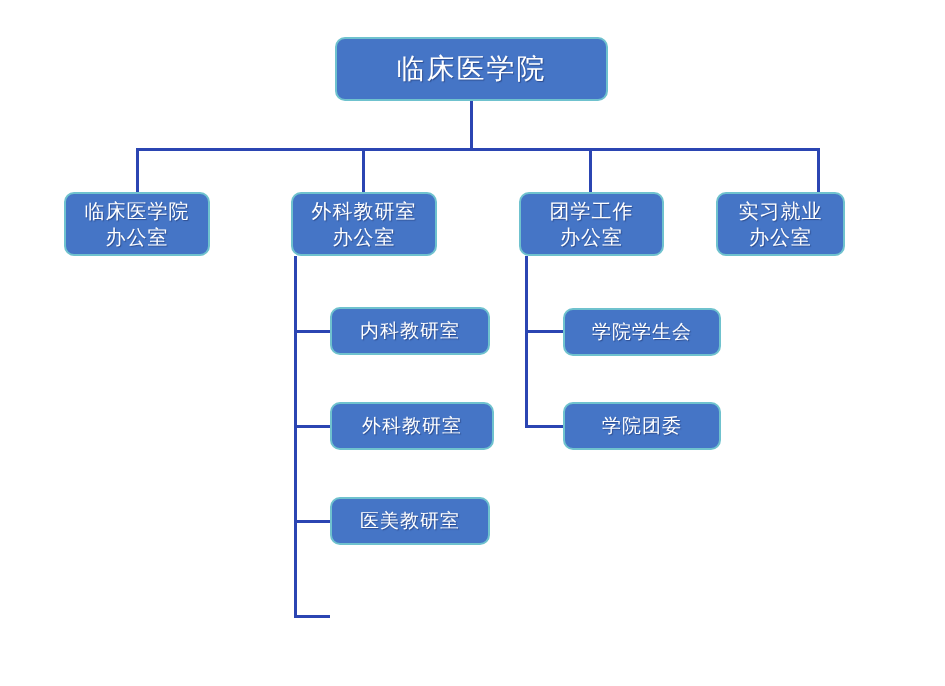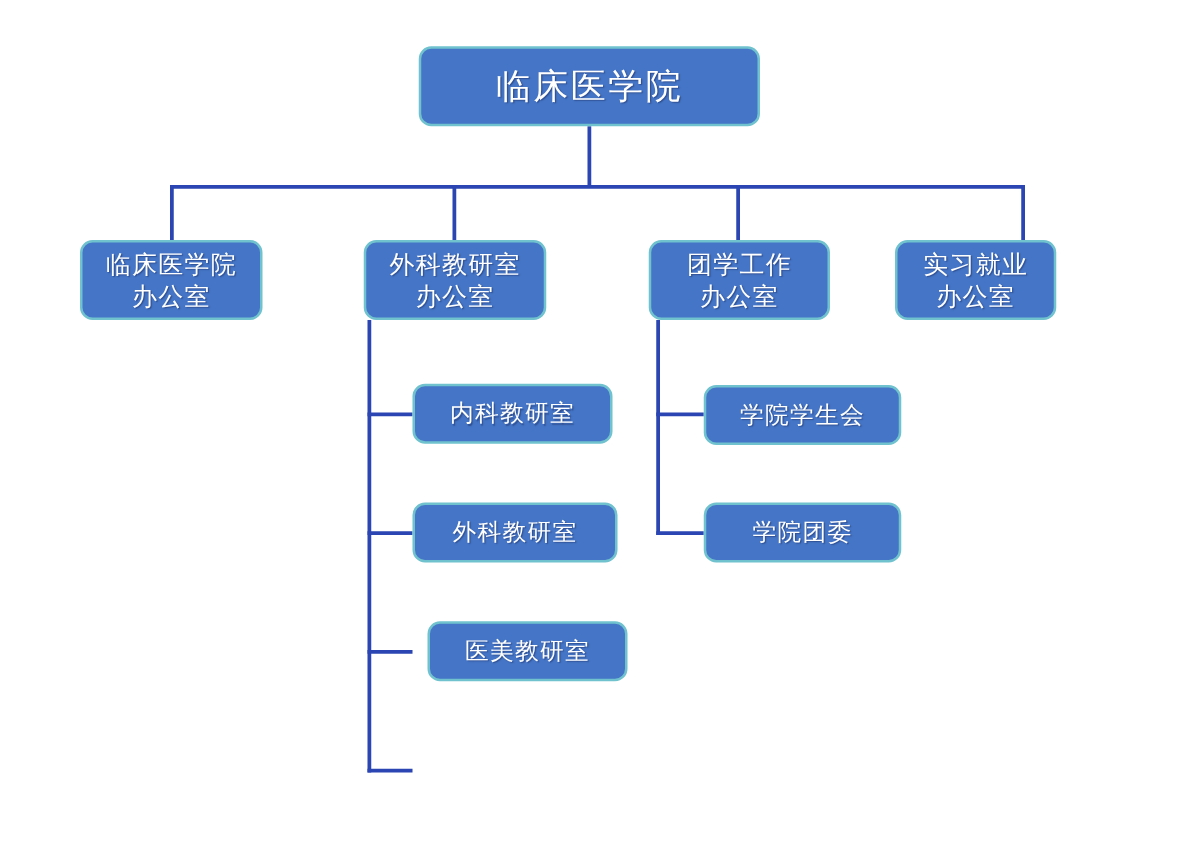--- a/index.html
+++ b/index.html
@@ -88,21 +88,21 @@
     <span>实习就业</span>
     <span>办公室</span>
   </div>
 
   <div class="node sub" style="left:330px; top:307px; width:160px; height:48px;">
     <span>内科教研室</span>
   </div>
   <div class="node sub" style="left:330px; top:402px; width:164px; height:48px;">
     <span>外科教研室</span>
   </div>
-  <div class="node sub" style="left:330px; top:497px; width:160px; height:48px;margin-left:12px;">
+  <div class="node sub" style="left:330px; top:497px; width:160px; height:48px;">
     <span>医美教研室</span>
   </div>
 
   <div class="node sub" style="left:563px; top:308px; width:158px; height:48px;">
     <span>学院学生会</span>
   </div>
   <div class="node sub" style="left:563px; top:402px; width:158px; height:48px;text-align:right;">
     <span>学院团委</span>
   </div>
 

